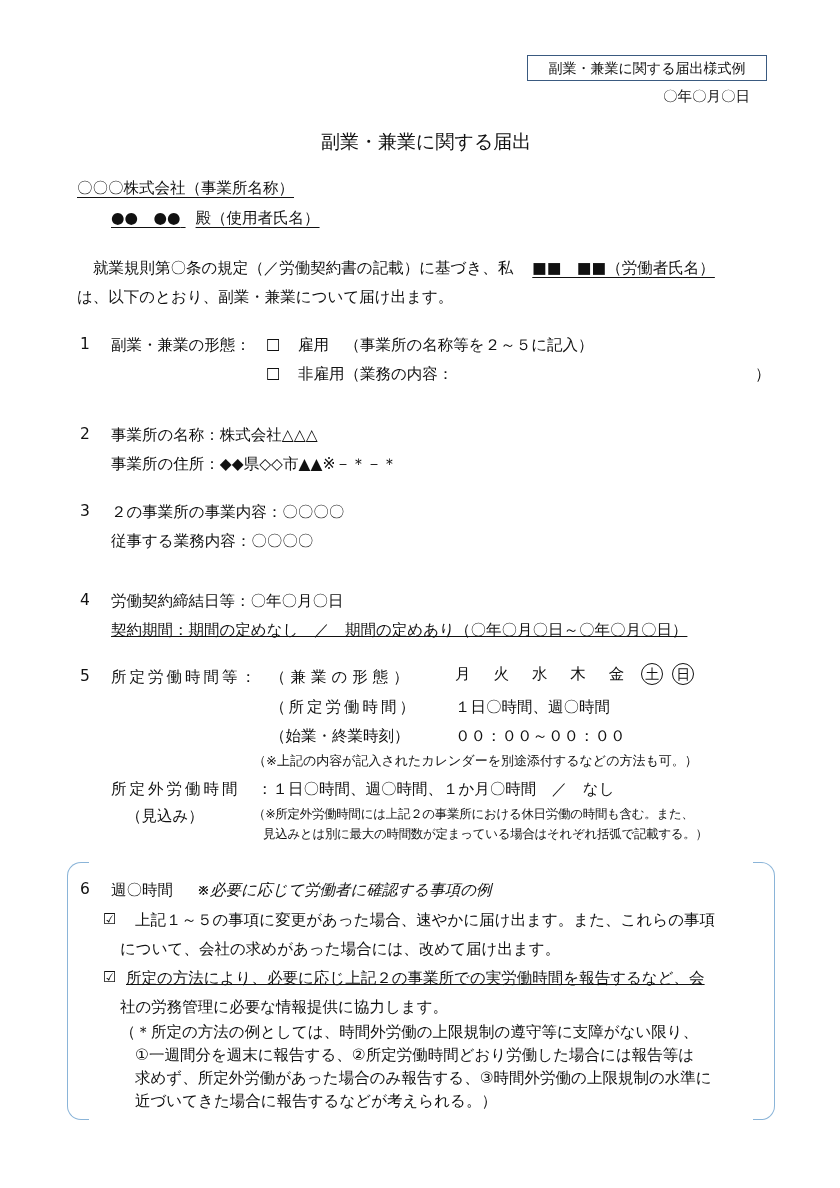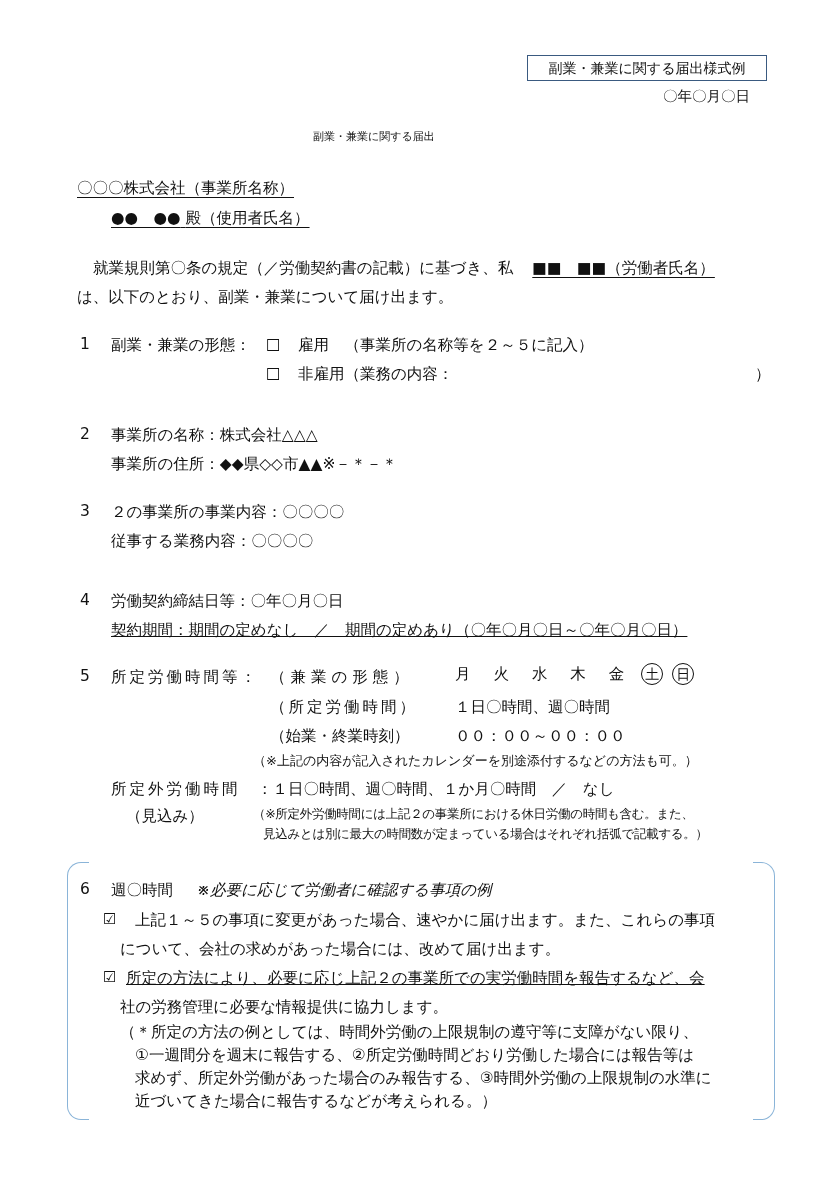--- a/index.html
+++ b/index.html
@@ -8,21 +8,21 @@
     font-family: "DejaVu Sans", "Liberation Sans", sans-serif;
     color: #111; font-size: 15.5px;
   }
   .abs { position: absolute; white-space: nowrap; }
   .form-label-box {
     left: 527px; top: 55px; width: 240px; height: 26px;
     border: 1.5px solid #3a5a80; box-sizing: border-box;
     font-size: 14px; line-height: 24px; text-align: center;
   }
   .date { left: 663px; top: 87px; font-size: 14.5px; }
-  .title { left: 313px; top: 129px; font-size: 11px; }
+  .title { left: 321px; top: 129px; font-size: 19px; }
   .u { text-decoration: underline; text-underline-offset: 4px; text-decoration-thickness: 1px; }
   .sm { font-size: 13px; }
   .xs { font-size: 12.5px; letter-spacing: -0.3px; }
   .circ {
     display: inline-block; width: 22px; height: 22px; border: 1.6px solid #111;
     border-radius: 50%; text-align: center; line-height: 21px; font-size: 14px;
     box-sizing: border-box; margin-left: 4px;
   }
   .confirm-box {
     position: absolute; left: 67px; top: 862px; width: 708px; height: 258px;
@@ -49,21 +49,21 @@
 </head>
 <body>
 
 <div class="abs form-label-box">副業・兼業に関する届出様式例</div>
 <div class="abs date">〇年〇月〇日</div>
 <div class="abs title">副業・兼業に関する届出</div>
 
 <div class="abs u" style="left:77px; top:178px;">〇〇〇株式会社（事業所名称）</div>
 <div class="abs u" style="left:111px; top:208px;">
   <span>●●　●●</span>
-  <span style="margin-left:0;">殿（使用者氏名）</span>
+  <span style="margin-left:10px;">殿（使用者氏名）</span>
 </div>
 
 <div class="abs" style="left:93px; top:258px;">
   <span>就業規則第〇条の規定（／労働契約書の記載）に基づき、私</span>
   <span class="u" style="margin-left:14px;">■■　■■（労働者氏名）</span>
 </div>
 <div class="abs" style="left:77px; top:287px;">は、以下のとおり、副業・兼業について届け出ます。</div>
 
 <div class="abs" style="left:80px; top:335px;">1</div>
 <div class="abs" style="left:111px; top:335px;">副業・兼業の形態：</div>

